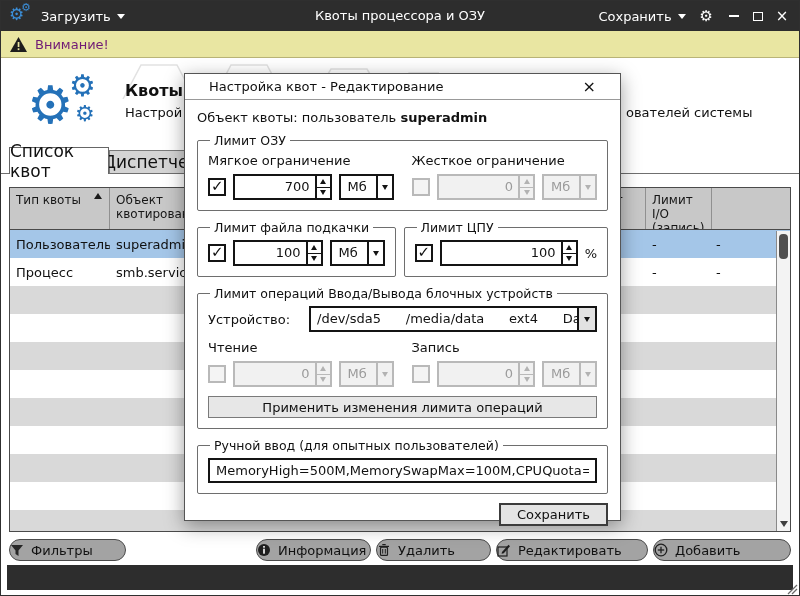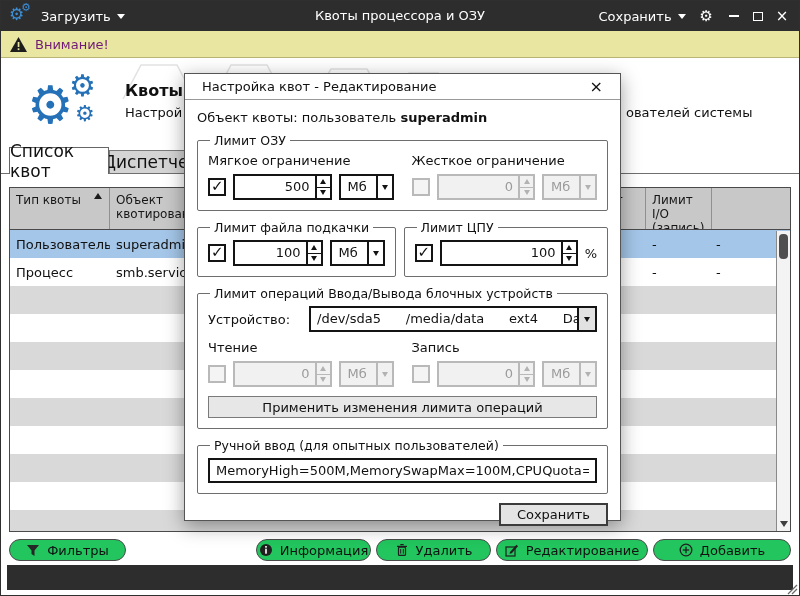--- a/index.html
+++ b/index.html
@@ -59,35 +59,35 @@
   .tbody{}
   .tr{display:flex;height:28px;align-items:center;font-size:13px;background:#fff;cursor:default}
   .tr:nth-child(2n+3){background:#d9d9d9}
   .tr.selected{background:#a4c6e8}
   .td{padding-left:6px;white-space:nowrap;overflow:hidden}
   .scrollbar{position:absolute;top:43px;right:0;bottom:0;width:14px;background:#f3f3f3;border-left:1px solid #8a8a8a;z-index:3}
   .sb-thumb{position:absolute;top:3px;left:2px;width:9px;height:25px;background:#4f4f4f;border-radius:4px;cursor:pointer}
   .sb-down{position:absolute;bottom:4px;left:3px;width:0;height:0;border-left:4px solid transparent;border-right:4px solid transparent;border-top:6px solid #3f3f3f}
 
   
-  .btn{position:absolute;top:538px;height:22px;background:#22c55e;border:1px solid #4a4a4a;border-radius:11px;font-size:13px;color:#111;display:flex;align-items:center;justify-content:center;gap:7px;cursor:pointer;font-family:inherit}
+  .btn{position:absolute;top:538px;height:22px;background:#a3a3a3;border:1px solid #4a4a4a;border-radius:11px;font-size:13px;color:#111;display:flex;align-items:center;justify-content:flex-start;gap:7px;cursor:pointer;font-family:inherit}
   .btn-filters{left:8px;width:117px}
   .btn-info{left:255px;width:115px}
   .btn-delete{left:375px;width:115px}
   .btn-edit{left:495px;width:152px}
   .btn-add{left:652px;width:138px}
   .btn svg{flex:0 0 auto}
 
   
   .statusbar{position:absolute;left:6px;right:6px;top:564px;height:25px;background:#2d2d2d;z-index:2}
   .grip{position:absolute;right:1px;bottom:0;z-index:3}
 
   
   .dialog{position:absolute;left:183px;top:72px;width:437px;height:448px;background:#fff;border:1px solid #555;box-shadow:0 5px 18px rgba(0,0,0,.38);z-index:10;display:flex;flex-direction:column}
-  .dlg-titlebar{flex:0 0 26px;display:flex;align-items:center;justify-content:space-between;padding:0 17px;border-bottom:1px solid #999;font-size:13px}
+  .dlg-titlebar{flex:0 0 26px;display:flex;align-items:center;justify-content:space-between;padding:0 24px;border-bottom:1px solid #999;font-size:13px}
   .dlg-close{font-size:16px;line-height:1;cursor:pointer}
   .dlg-body{flex:1;display:flex;flex-direction:column;padding:8px 12px 24px;min-height:0}
   .obj-line{font-size:13px;margin:2px 0 8px}
   fieldset{border:1px solid #6e6e6e;border-radius:2px;padding:5px 10px 10px;margin-bottom:9px;min-width:0}
   legend{font-size:12.5px;padding:0 4px;margin-left:2px}
   .ctl-label{font-size:13px;margin-bottom:6px}
   .ctl-row{display:flex;align-items:center;gap:7px;min-width:0}
   .two-col{display:grid;grid-template-columns:1fr 1fr;column-gap:18px}
   .fs-row{display:grid;grid-template-columns:1fr 1.03fr;column-gap:8px}
   .checkbox{width:18px;height:18px;border:2px solid #141414;background:#fff;flex:0 0 auto;position:relative;cursor:pointer}
@@ -256,21 +256,21 @@
       <line x1="5.7" y1="6" x2="5.7" y2="10.6" stroke="#1f1f1f" stroke-width="1"></line>
       <line x1="8.3" y1="6" x2="8.3" y2="10.6" stroke="#1f1f1f" stroke-width="1"></line>
     </svg>
     <span>Удалить</span>
   </button>
   <button class="btn btn-edit">
     <svg width="14" height="14" viewBox="0 0 14 14">
       <rect x="1" y="4" width="9" height="9" fill="none" stroke="#1f1f1f" stroke-width="1.2"></rect>
       <path d="M5 9 L11.5 1.8 L13 3.3 L6.8 10.3 L4.6 10.8 Z" fill="#1f1f1f"></path>
     </svg>
-    <span>Редактирование</span>
+    <span>Редактировать</span>
   </button>
   <button class="btn btn-add">
     <svg width="14" height="14" viewBox="0 0 14 14">
       <circle cx="7" cy="7" r="5.8" fill="none" stroke="#1f1f1f" stroke-width="1.3"></circle>
       <line x1="7" y1="3.8" x2="7" y2="10.2" stroke="#1f1f1f" stroke-width="1.3"></line>
       <line x1="3.8" y1="7" x2="10.2" y2="7" stroke="#1f1f1f" stroke-width="1.3"></line>
     </svg>
     <span>Добавить</span>
   </button>
 
@@ -293,21 +293,21 @@
       </div>
 
       <fieldset>
         <legend>Лимит ОЗУ</legend>
         <div class="two-col">
           <div>
             <div class="ctl-label">Мягкое ограничение</div>
             <div class="ctl-row">
               <span class="checkbox checked"></span>
               <div class="spin">
-                <span class="spin-val">500</span>
+                <span class="spin-val">700</span>
                 <span class="spin-btns">
                   <span class="spin-btn up">
                       <span class="tri-up"></span>
                     </span>
                   <span class="spin-btn">
                       <span class="tri-dn"></span>
                     </span>
                 </span>
               </div>
               <div class="unit">

